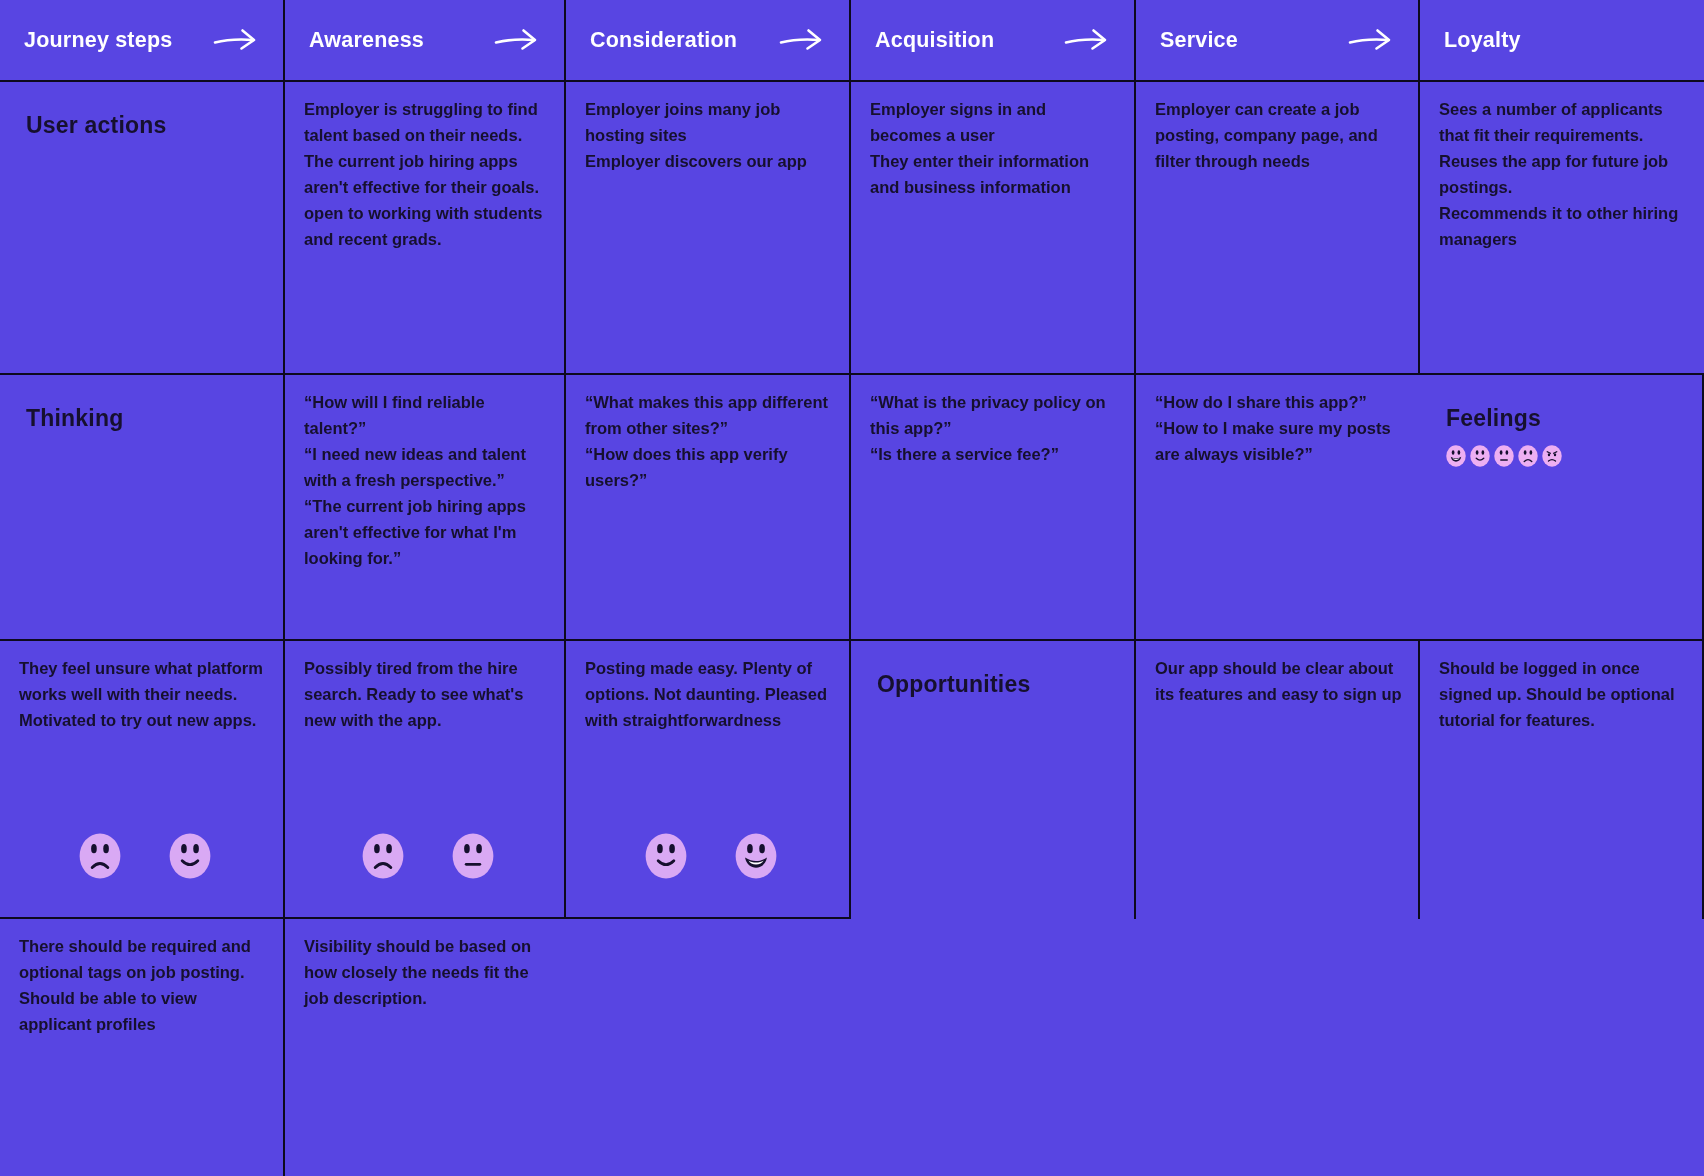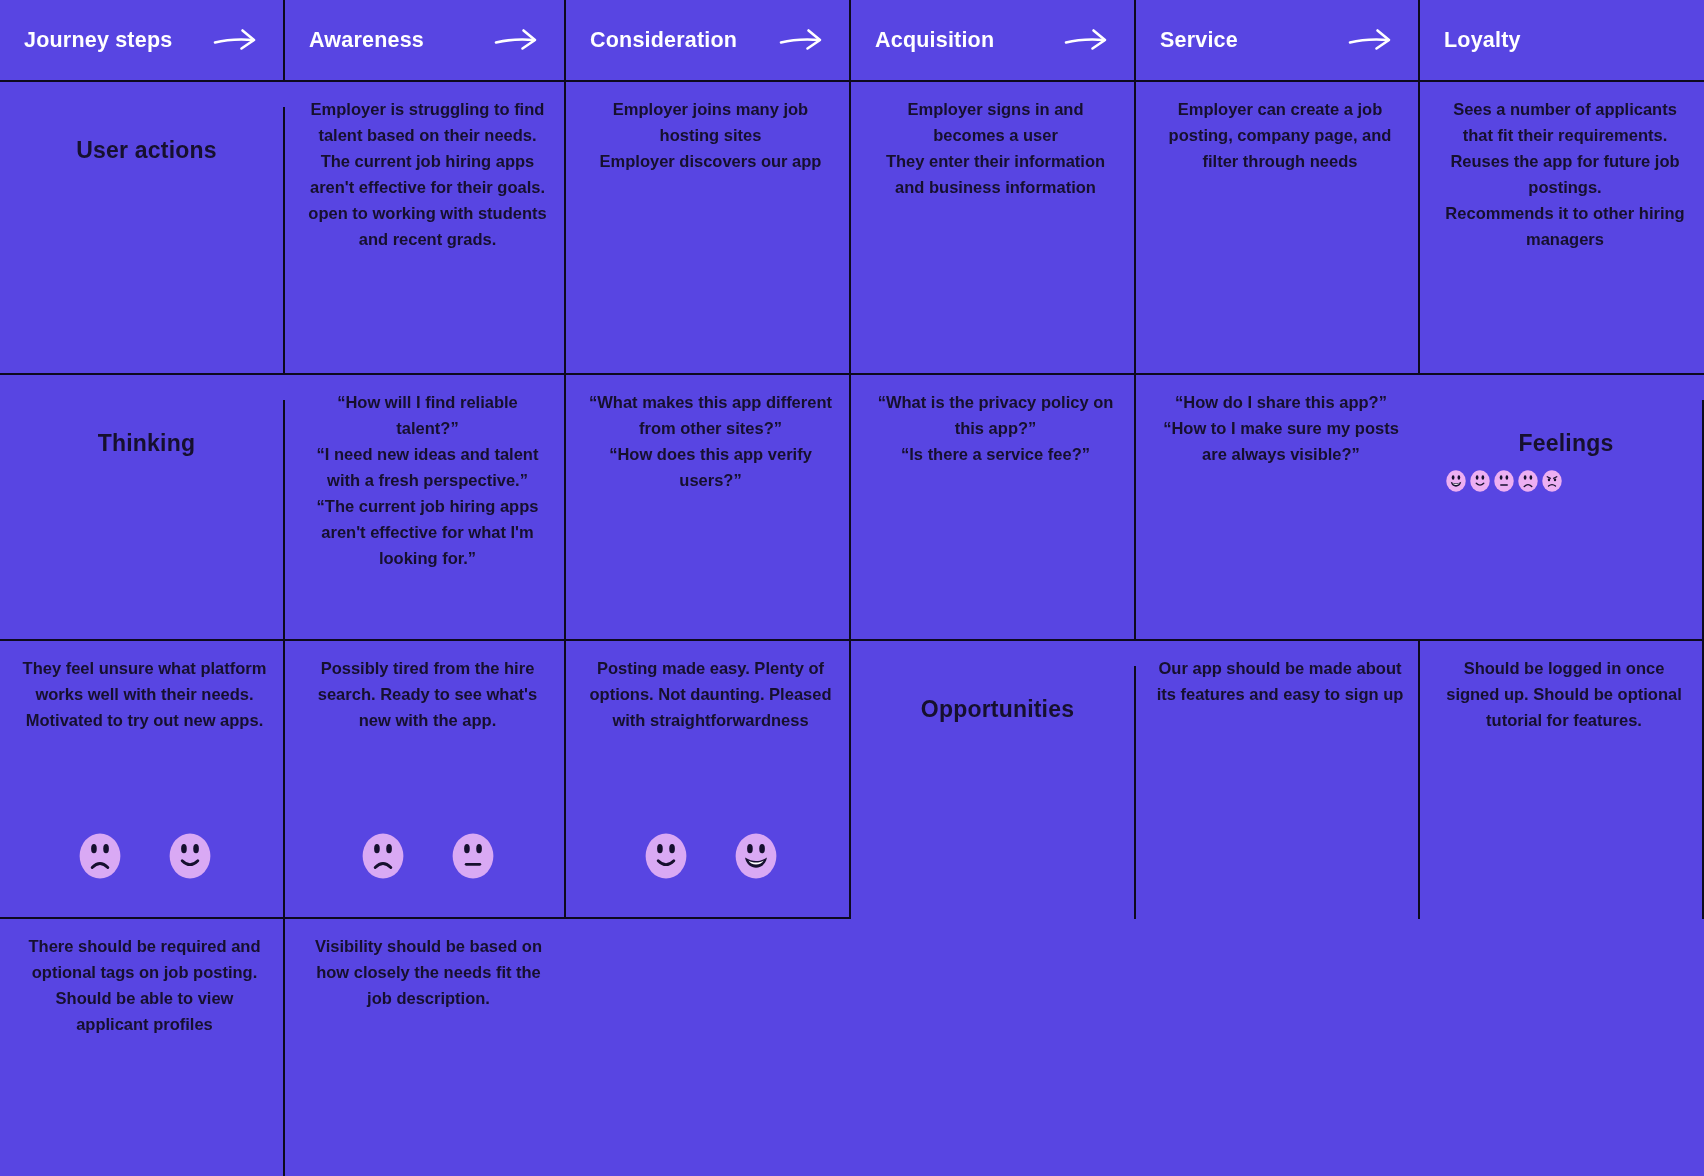--- a/index.html
+++ b/index.html
@@ -19,36 +19,35 @@
     grid-template-rows:82px 293px 266px 278px 257px;
     font-family:"Liberation Sans","DejaVu Sans",sans-serif;
     background:var(--background);
   }
   .cell{
     box-sizing:border-box;
     background:var(--background);
     border-right:2px solid var(--border);
     border-bottom:2px solid var(--border);
     overflow:hidden;
-    text-align:center;
   }
   .cell.last-col{border-right:none;}
   .cell.last-row{border-bottom:none;}
   .header{
     display:flex;align-items:center;justify-content:space-between;
     padding:0 24px 0 24px;
   }
   .h-label{
     color:var(--header_text);
     font-size:21.5px;font-weight:700;letter-spacing:.2px;
     white-space:nowrap;
   }
   .arrow{width:46px;height:26px;flex:0 0 auto;margin-left:10px;}
   .arrow path{stroke:var(--header_text);stroke-width:2.6;fill:none;stroke-linecap:round;stroke-linejoin:round;}
-  .label-cell{padding:30px 16px 0 26px;margin-top:25px;}
+  .label-cell{padding:30px 16px 0 26px;}
   .row-label{
     color:var(--body_text);
     font-size:23px;font-weight:800;letter-spacing:.2px;
   }
   .content-cell{
     padding:14px 13px 0 19px;
     display:flex;flex-direction:column;
   }
   .cell-text{
     color:var(--body_text);
@@ -272,21 +271,21 @@
             <path class="mt" d="M12.8 26.2 C16.6 28.8 23.4 28.8 27.2 26.2 C25 31.4 15 31.4 12.8 26.2 Z"></path>
           </svg>
         </span>
       </div>
   </div>
 
   <div class="cell label-cell last-row">
     <span class="row-label">Opportunities</span>
   </div>
   <div class="cell content-cell last-row">
-    <span class="cell-text">Our app should be made about its features and easy to sign up</span>
+    <span class="cell-text">Our app should be clear about its features and easy to sign up</span>
   </div>
   <div class="cell content-cell last-row">
     <span class="cell-text">Should be logged in once signed up. Should be optional tutorial for features.</span>
   </div>
   <div class="cell content-cell last-row">
     <span class="cell-text">There should be required and optional tags on job posting. Should be able to view applicant profiles</span>
   </div>
   <div class="cell content-cell last-row last-col">
     <span class="cell-text">Visibility should be based on how closely the needs fit the job description.</span>
   </div>

